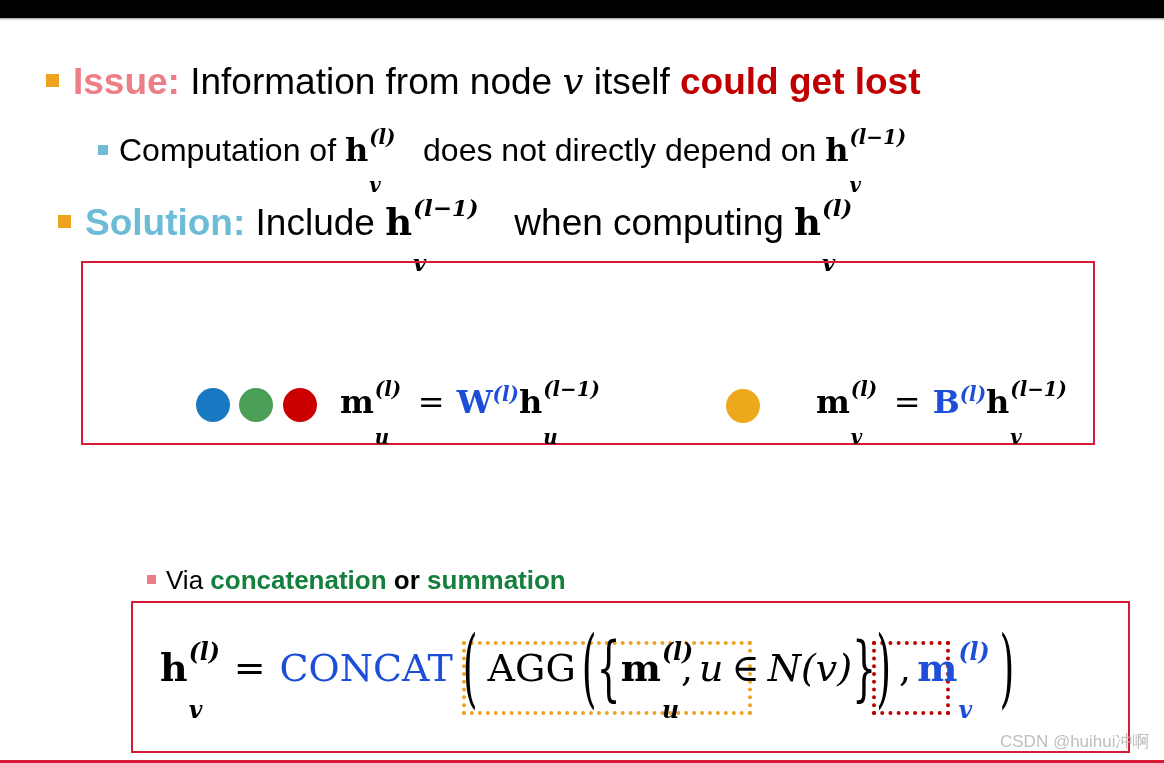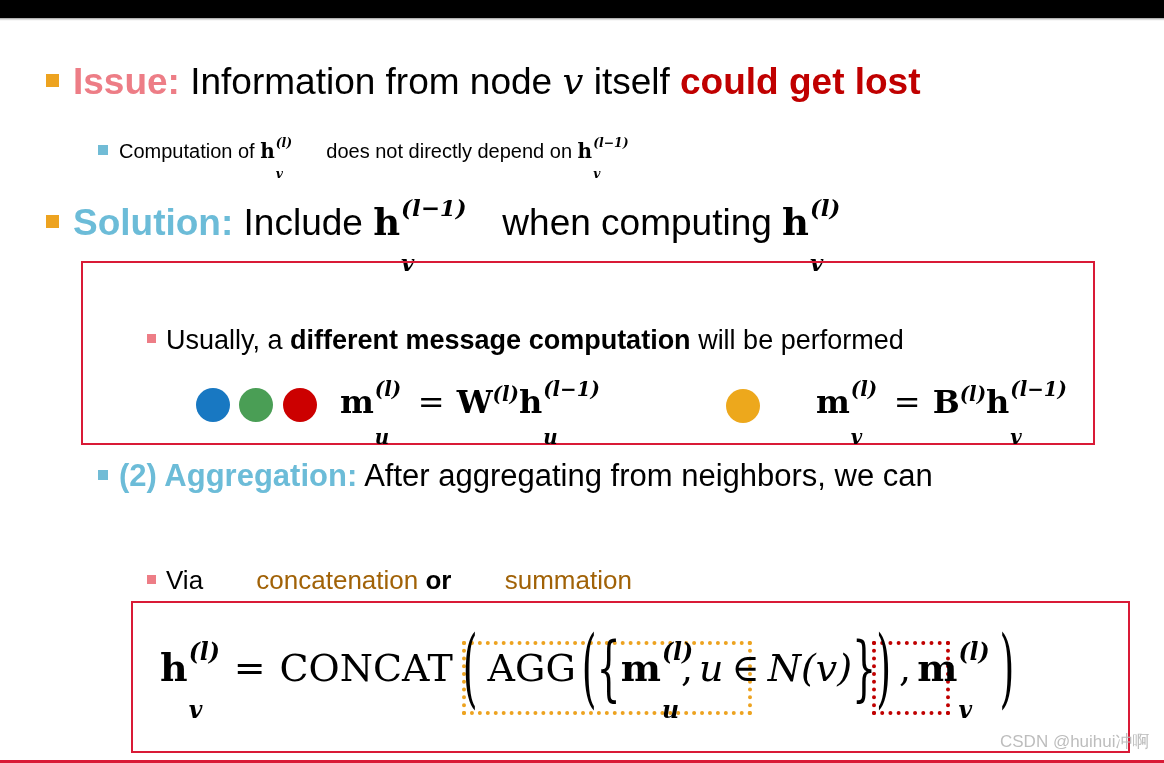--- a/index.html
+++ b/index.html
@@ -43,31 +43,31 @@
   .sq.orange { background: #eda320; }
   .sq.blue   { background: #71bcd6; }
   .sq.salmon { background: #ed7d86; }
   .sq.small  { width: 10px; height: 10px; margin-right: 11px; top: -3px; }
 
   .row { position: absolute; white-space: nowrap; }
 
   .lbl-salmon { color: #ed7d86; font-weight: bold; }
   .lbl-blue   { color: #6cbcd8; font-weight: bold; }
   .lbl-dkred  { color: #c00000; font-weight: bold; }
-  .lbl-green  { color: #a16207; font-weight: normal; margin-left: 46px; }
+  .lbl-green  { color: #15803d; font-weight: bold; }
   .lbl-orange { color: #eda320; font-weight: bold; }
   .bold { font-weight: bold; }
 
   
   .math {
     font-family: "DejaVu Serif", "Liberation Serif", serif;
   }
   .mvar { font-style: italic; }
   .mbold { font-weight: bold; font-family: "DejaVu Serif","Liberation Serif",serif; }
-  .red { color: #000000; }
+  .red { color: #1d4ed8; }
   sup.sc, sub.sc {
     font-size: 0.62em;
     font-style: italic;
     font-family: "DejaVu Serif","Liberation Serif",serif;
     line-height: 0;
   }
   sup.sc { vertical-align: 0.62em; }
   .stack {
     display: inline-block;
     position: relative;
@@ -154,56 +154,50 @@
 
 <div id="slide">
 
   <div class="topbar"></div>
   <div class="topline"></div>
 
   <div class="row" style="left:46px; top:60px; font-size:37px; color:#000;">
     <span class="sq orange"></span><span class="lbl-salmon">Issue:</span><span> Information from node </span><span class="math mvar">v</span><span> itself </span><span class="lbl-dkred">could get lost</span>
   </div>
 
-  <div class="row" style="left:98px; top:131px; font-size:20px; color:#000;margin-top:8px;">
+  <div class="row" style="left:98px; top:131px; font-size:32px; color:#000;">
     <span class="sq blue small"></span><span>Computation of </span><span class="mbold"><span>h</span><span class="stack w1"><span class="up">(l)</span><span class="dn">v</span></span></span><span style="display:inline-block;width:22px"></span><span> does not directly depend on </span><span class="mbold"><span>h</span><span class="stack w2"><span class="up">(l−1)</span><span class="dn">v</span></span></span>
   </div>
 
-  <div class="row" style="left:46px; top:200px; font-size:37px; color:#000;">
+  <div class="row" style="left:58px; top:200px; font-size:37px; color:#000;">
     <span class="sq orange"></span><span class="lbl-blue">Solution:</span><span> Include </span><span class="mbold"><span>h</span><span class="stack w2"><span class="up">(l−1)</span><span class="dn">v</span></span></span><span style="display:inline-block;width:46px"></span><span> when computing </span><span class="mbold"><span>h</span><span class="stack w1"><span class="up">(l)</span><span class="dn">v</span></span></span>
   </div>
 
   <div class="redbox" style="left:81px; top:261px; width:1014px; height:184px;"></div>
 
 
-  <div class="row" style="left:147px; top:325px; font-size:27px; color:#000;">
-    <span class="sq salmon small" style="width:9px;height:9px;margin-right:10px;"></span><span>Usually, a </span><span class="bold">different message computation</span><span> will be performed</span>
-  </div>
 
   <div class="row" style="left:196px; top:388px;">
     <span class="dot blue" style="width:34px;height:34px;"></span>
     <span class="dot green" style="width:34px;height:34px;margin-left:5px;"></span>
     <span class="dot red" style="width:34px;height:34px;margin-left:5px;"></span>
   </div>
 
   <div class="row math" style="left:340px; top:383px; font-size:32px; color:#000;">
     <span class="mbold"><span>m</span><span class="stack w1b"><span class="up">(l)</span><span class="dn">u</span></span></span><span style="display:inline-block;width:24px"></span><span>=</span><span style="display:inline-block;width:12px"></span><span class="mbold red"><span>W</span><sup class="sc">(l)</sup></span><span class="mbold"><span>h</span><span class="stack w2b"><span class="up">(l−1)</span><span class="dn">u</span></span></span>
   </div>
 
   <div class="row" style="left:726px; top:389px;">
     <span class="dot orange" style="width:34px;height:34px;"></span>
   </div>
 
   <div class="row math" style="left:816px; top:383px; font-size:32px; color:#000;">
     <span class="mbold"><span>m</span><span class="stack w1b"><span class="up">(l)</span><span class="dn">v</span></span></span><span style="display:inline-block;width:24px"></span><span>=</span><span style="display:inline-block;width:12px"></span><span class="mbold red"><span>B</span><sup class="sc">(l)</sup></span><span class="mbold"><span>h</span><span class="stack w2b"><span class="up">(l−1)</span><span class="dn">v</span></span></span>
   </div>
 
-  <div class="row" style="left:98px; top:458px; font-size:31px; color:#000;">
-    <span class="sq blue small"></span><span class="lbl-blue">(2) Aggregation:</span><span> After aggregating from neighbors, we can</span>
-  </div>
 
 
   <div class="row" style="left:147px; top:565px; font-size:26px; color:#000;">
     <span class="sq salmon small" style="width:9px;height:9px;margin-right:10px;"></span><span>Via </span><span class="lbl-green">concatenation</span><span class="bold"> or </span><span class="lbl-green">summation</span>
   </div>
 
   <div class="redbox" style="left:131px; top:601px; width:999px; height:152px;"></div>
 
 
   <div class="dotbox-orange" style="left:462px; top:641px; width:290px; height:74px;"></div>

